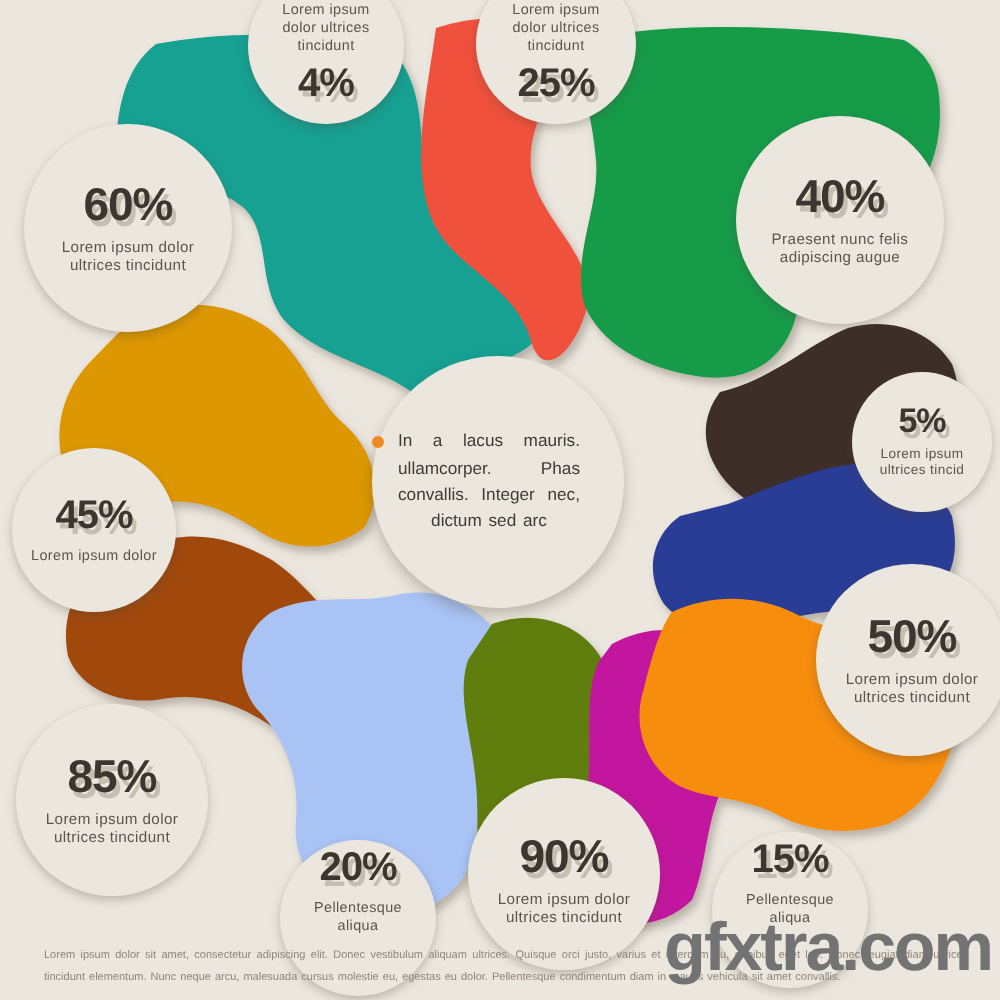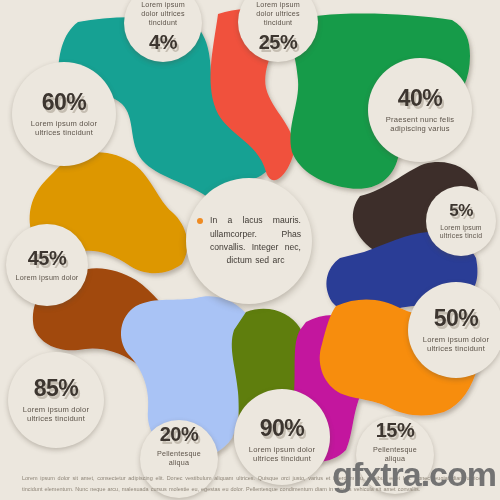--- a/index.html
+++ b/index.html
@@ -51,21 +51,21 @@
   .sz-sm .cap{font-size:6.8px;}
 
   
   #center-bubble{
     position:absolute;
     left:186px;top:178px;width:126px;height:126px;
     border-radius:50%;
     background:#ece7de;
     box-shadow:0 3px 7px rgba(80,70,55,.32);
     z-index:6;
-    display:flex;align-items:center;justify-content:center;
+    display:flex;align-items:center;justify-content:flex-start;
     box-sizing:border-box;
   }
   #center-inner{
     position:relative;
     width:104px;
     padding-left:13px;
     box-sizing:border-box;
   }
   #center-dot{
     position:absolute;
@@ -177,21 +177,21 @@
     <span class="cap">Lorem ipsum dolor ultrices tincidunt</span>
   </div>
 
   <div class="bubble sz-lg below" style="left:12px;top:62px;width:104px;height:104px;padding:0 12px;">
     <span class="pct">60%</span>
     <span class="cap">Lorem ipsum dolor ultrices tincidunt</span>
   </div>
 
   <div class="bubble sz-lg below" style="left:368px;top:58px;width:104px;height:104px;padding:0 11px;">
     <span class="pct">40%</span>
-    <span class="cap">Praesent nunc felis adipiscing varius</span>
+    <span class="cap">Praesent nunc felis adipiscing augue</span>
   </div>
 
   <div class="bubble sz-sm below" style="left:426px;top:186px;width:70px;height:70px;padding:0 9px;">
     <span class="pct">5%</span>
     <span class="cap">Lorem ipsum ultrices tincid</span>
   </div>
 
   <div class="bubble sz-md below" style="left:6px;top:224px;width:82px;height:82px;padding:0 8px;">
     <span class="pct">45%</span>
     <span class="cap">Lorem ipsum dolor</span>

